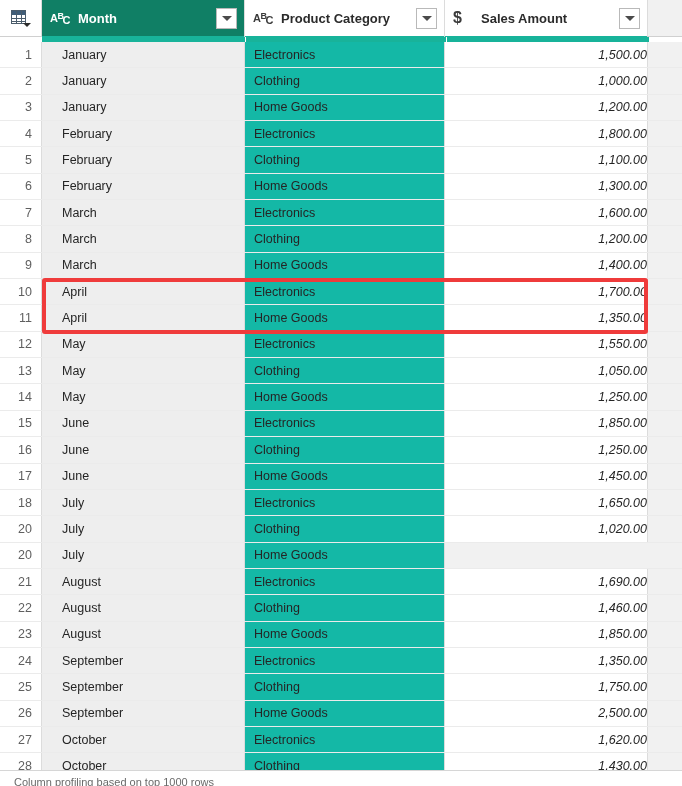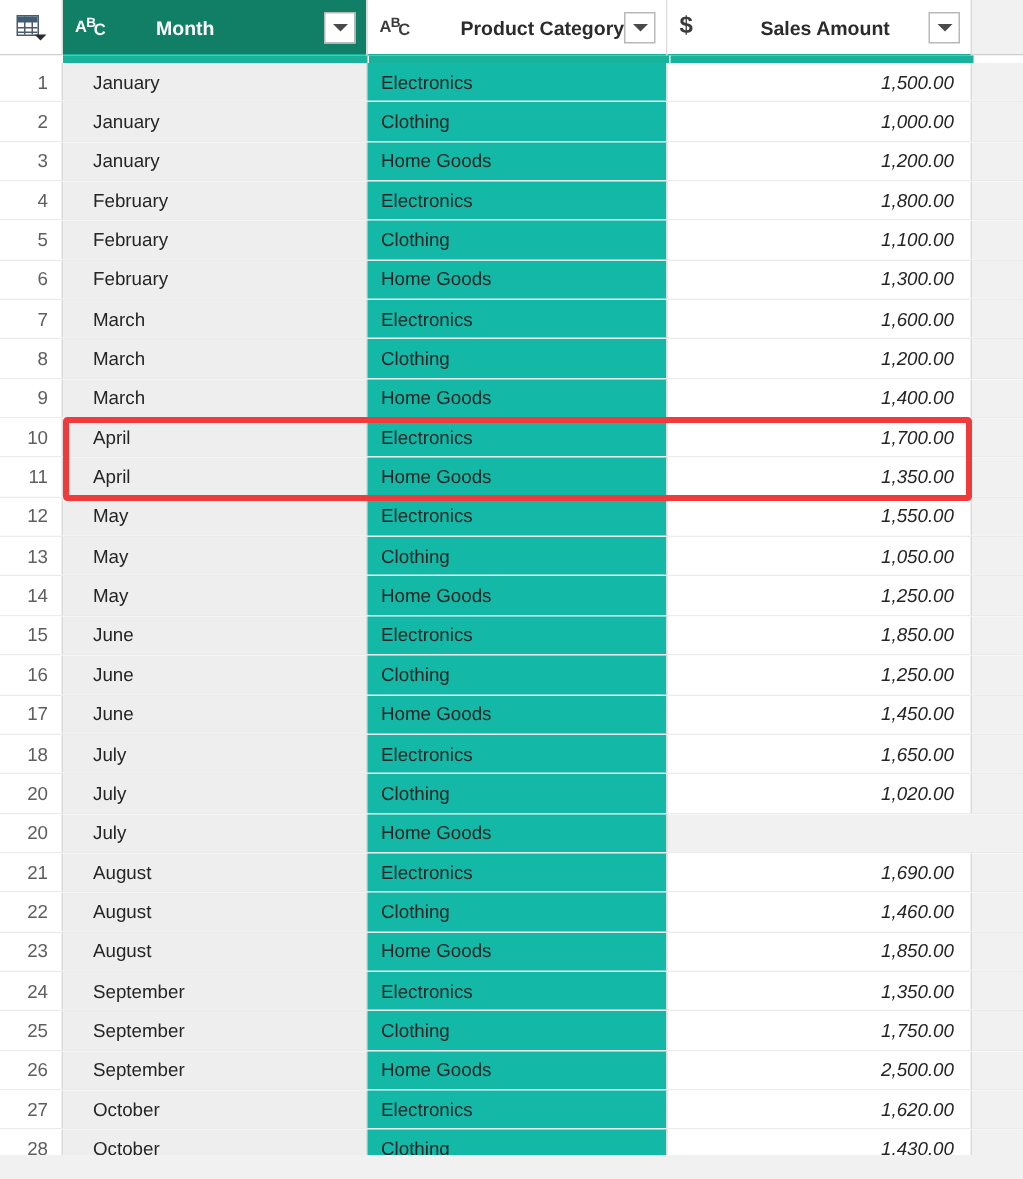--- a/index.html
+++ b/index.html
@@ -74,21 +74,21 @@
     margin-right: 6px;
   }
   .col-head.selected .type-icon { color: #ffffff; }
   .type-icon .a { font-size: 11px; }
   .type-icon .b { font-size: 9px; position: relative; top: -3px; }
   .type-icon .c { font-size: 11px; position: relative; top: 2px; left: -1px; }
   .type-icon.money { font-size: 16px; font-weight: 700; }
 
   .col-title {
     font-size: 13px; font-weight: 700; color: #2b2b2b;
-    white-space: nowrap; flex: 1; margin-left: 26px;
+    white-space: nowrap; flex: 1;
   }
   .col-head.selected .col-title { color: #ffffff; }
 
   .filter-btn {
     width: 21px; height: 21px;
     border: 1px solid #b9b9b9;
     background: #ffffff;
     margin-right: 7px;
     display: flex; align-items: center; justify-content: center;
     cursor: pointer;
@@ -140,21 +140,20 @@
     width: 200px; min-width: 200px;
     display: flex; align-items: center;
     padding-left: 9px;
     font-size: 12.5px; color: #252525;
     background: #14b8a6;
     border-right: 1px solid #dcdcdc;
   }
   .cell-amt {
     width: 203px; min-width: 203px;
     display: flex; align-items: center; justify-content: flex-end;
-    padding-right: 11px;
     font-size: 12.5px; color: #252525;
     font-style: italic;
     background: #ffffff;
     border-right: 1px solid #dcdcdc;
   }
   .cell-pad {
     flex: 1;
     background: #f1f1f1;
   }
 
@@ -451,14 +450,18 @@
         <div class="cell-num">28</div>
         <div class="cell-month">October</div>
         <div class="cell-cat">Clothing</div>
         <div class="cell-amt">1,430.00</div>
         <div class="cell-pad"></div>
       </div>
     </div>
 
   <div class="redbox"></div>
 
+  <div class="status-bar">
+    <div class="status-sep"></div>
+    <div class="status-text">Column profiling based on top 1000 rows</div>
+  </div>
 
 </div>
 
 </body></html>

